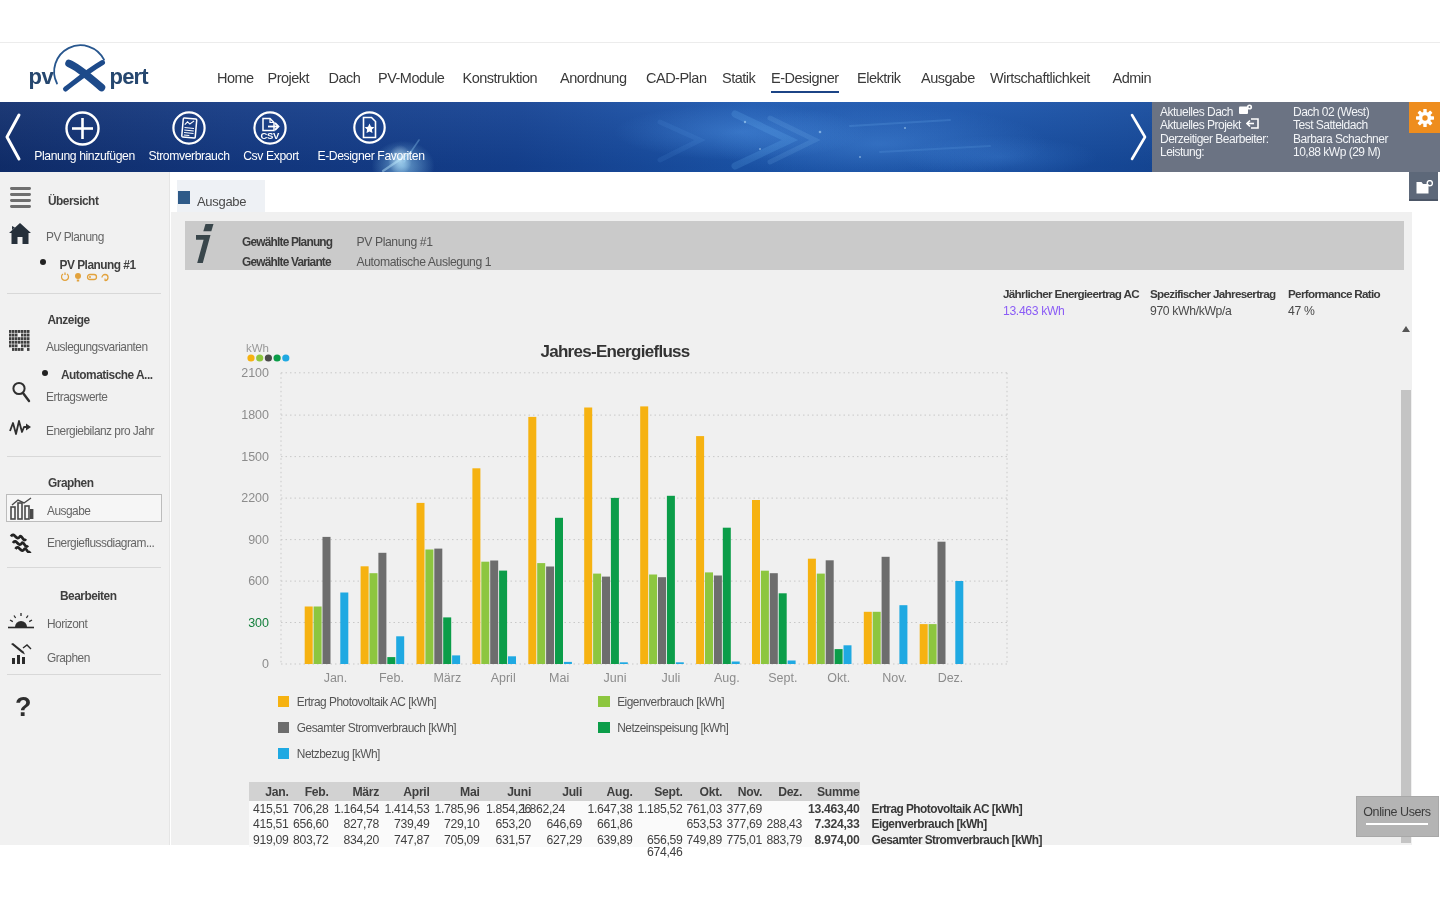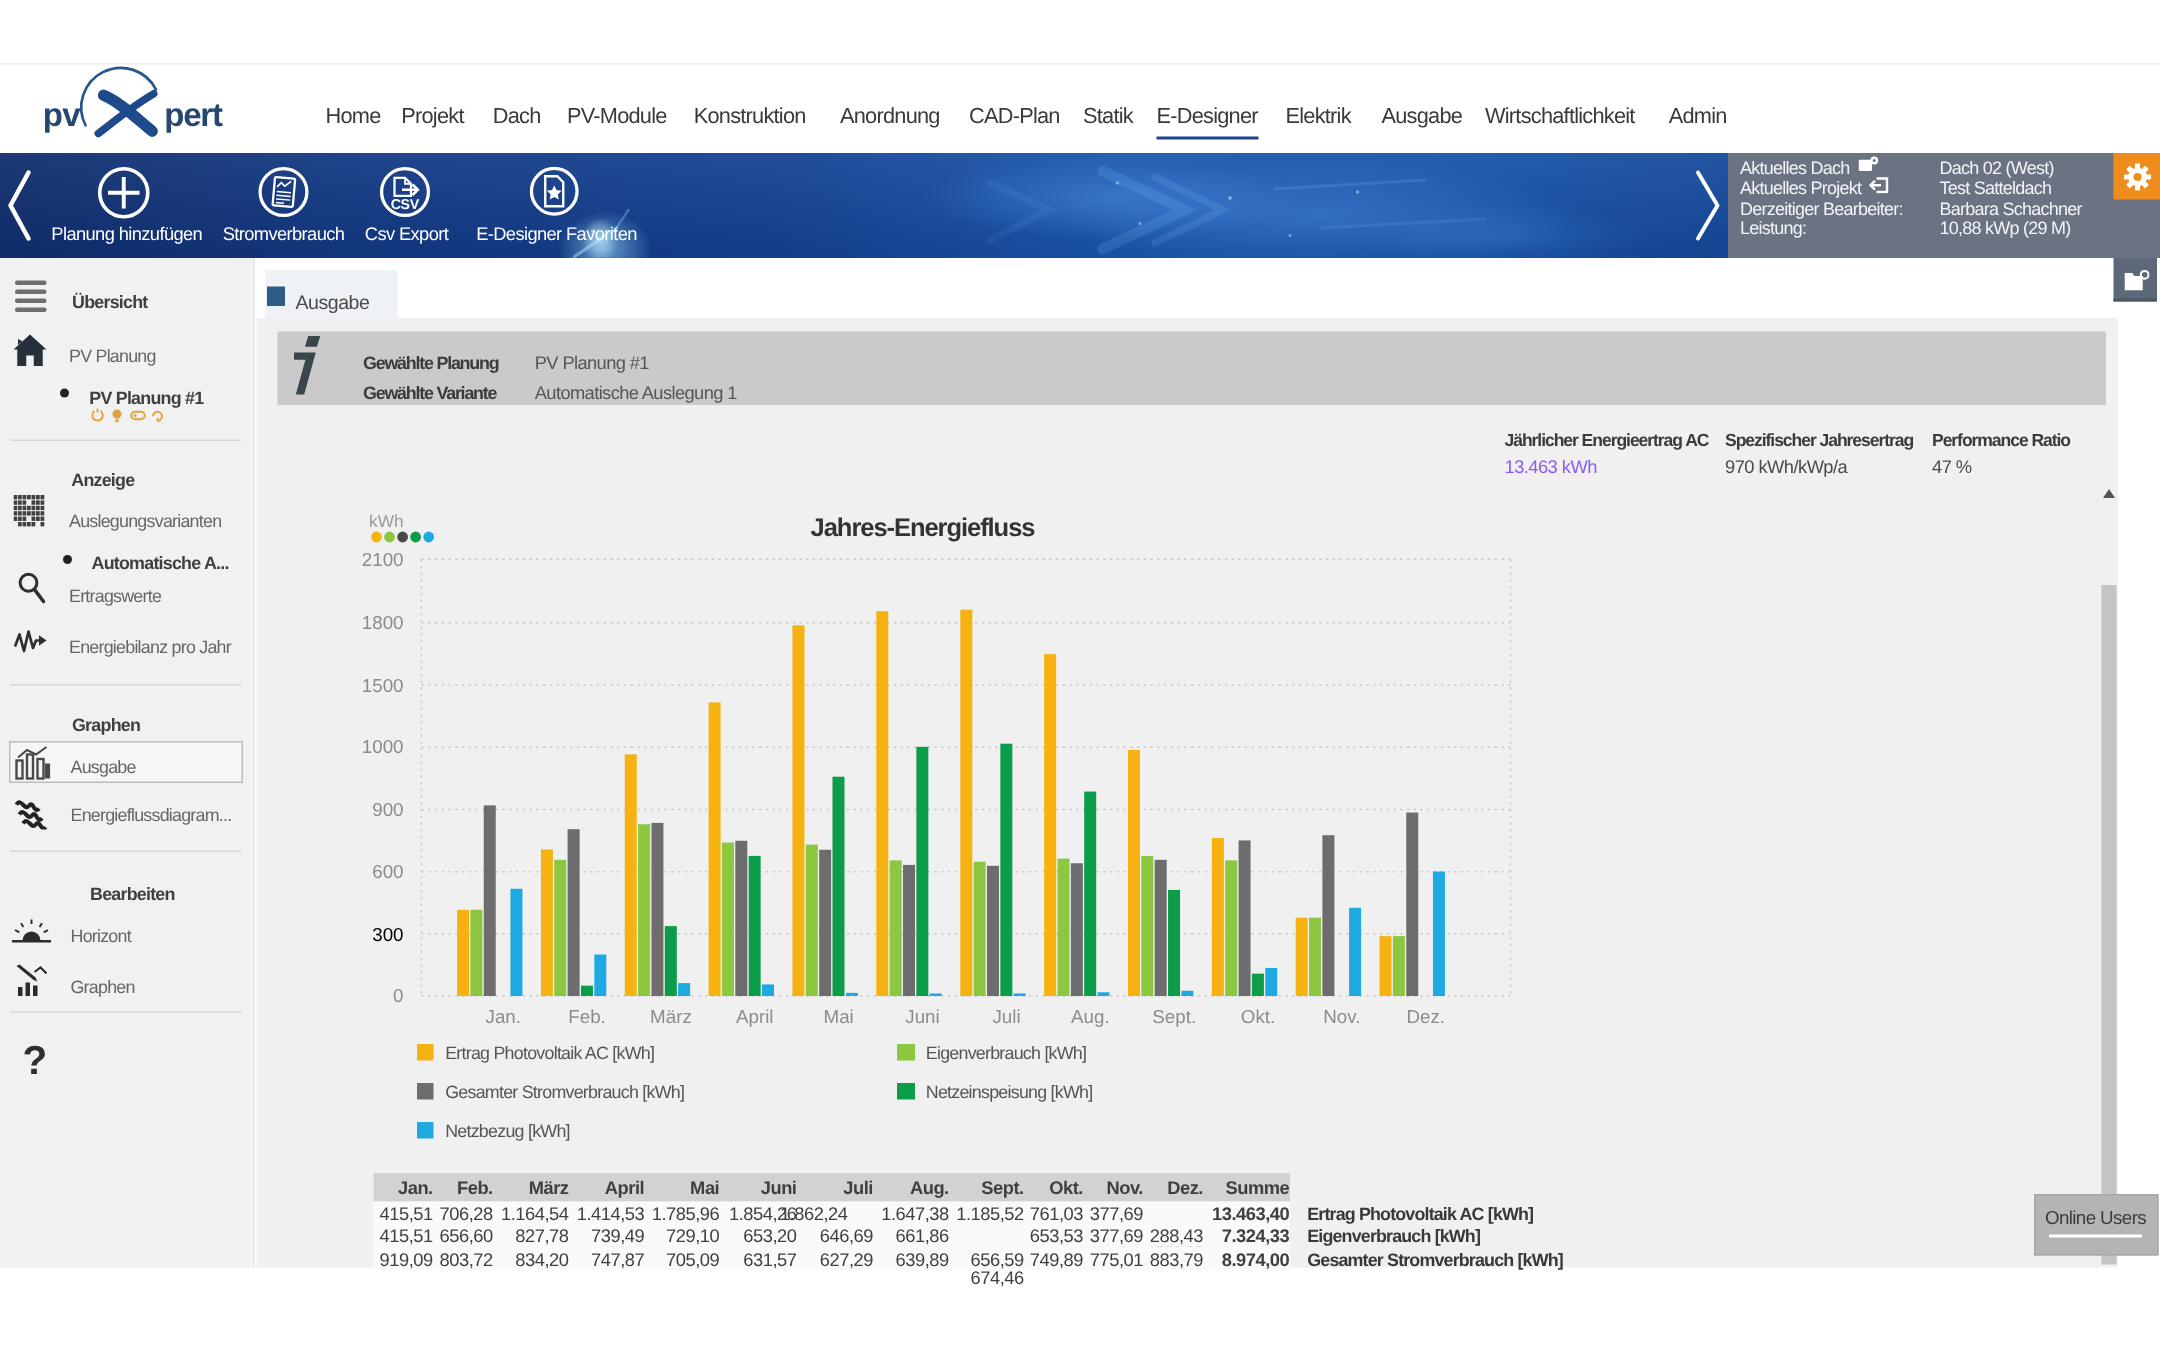--- a/index.html
+++ b/index.html
@@ -294,24 +294,24 @@
 <svg class="a" style="left:246px;top:353px" width="46" height="10" viewBox="0 0 46 10">
 <circle cx="5" cy="5" r="3.6" fill="#f6b211"></circle>
     <circle cx="13.7" cy="5" r="3.6" fill="#8dc63f"></circle>
 <circle cx="22.4" cy="5" r="3.6" fill="#4a4a4a"></circle>
     <circle cx="31.1" cy="5" r="3.6" fill="#0b9d49"></circle>
 <circle cx="39.8" cy="5" r="3.6" fill="#1fa9e2"></circle>
   </svg>
 <div class="a" style="left:229px;top:365.8px;width:40px;text-align:right;font-size:12.5px;color:#8c8c8c">2100</div>
 <div class="a" style="left:229px;top:408.1px;width:40px;text-align:right;font-size:12.5px;color:#8c8c8c">1800</div>
 <div class="a" style="left:229px;top:449.6px;width:40px;text-align:right;font-size:12.5px;color:#8c8c8c">1500</div>
-<div class="a" style="left:229px;top:491.1px;width:40px;text-align:right;font-size:12.5px;color:#8c8c8c">1000</div>
+<div class="a" style="left:229px;top:491.1px;width:40px;text-align:right;font-size:12.5px;color:#8c8c8c">2200</div>
 <div class="a" style="left:229px;top:532.6px;width:40px;text-align:right;font-size:12.5px;color:#8c8c8c">900</div>
 <div class="a" style="left:229px;top:574.1px;width:40px;text-align:right;font-size:12.5px;color:#8c8c8c">600</div>
-<div class="a" style="left:229px;top:615.5px;width:40px;text-align:right;font-size:12.5px;color:#000000">300</div>
+<div class="a" style="left:229px;top:615.5px;width:40px;text-align:right;font-size:12.5px;color:#15803d">300</div>
 <div class="a" style="left:229px;top:657.0px;width:40px;text-align:right;font-size:12.5px;color:#8c8c8c">0</div>
 <svg class="a" style="left:240px;top:365px" width="800" height="310" viewBox="240 365 800 310">
     <line x1="281" y1="372.8" x2="1007" y2="372.8" stroke="#c8c8c8" stroke-width="1" stroke-dasharray="1.5,3"></line>
     <line x1="281" y1="415.1" x2="1007" y2="415.1" stroke="#c8c8c8" stroke-width="1" stroke-dasharray="1.5,3"></line>
     <line x1="281" y1="456.6" x2="1007" y2="456.6" stroke="#c8c8c8" stroke-width="1" stroke-dasharray="1.5,3"></line>
     <line x1="281" y1="498.1" x2="1007" y2="498.1" stroke="#c8c8c8" stroke-width="1" stroke-dasharray="1.5,3"></line>
     <line x1="281" y1="539.6" x2="1007" y2="539.6" stroke="#c8c8c8" stroke-width="1" stroke-dasharray="1.5,3"></line>
     <line x1="281" y1="581.1" x2="1007" y2="581.1" stroke="#c8c8c8" stroke-width="1" stroke-dasharray="1.5,3"></line>
     <line x1="281" y1="622.5" x2="1007" y2="622.5" stroke="#c8c8c8" stroke-width="1" stroke-dasharray="1.5,3"></line>
     <line x1="281" y1="664.0" x2="1007" y2="664.0" stroke="#c8c8c8" stroke-width="1" stroke-dasharray="1.5,3"></line>

